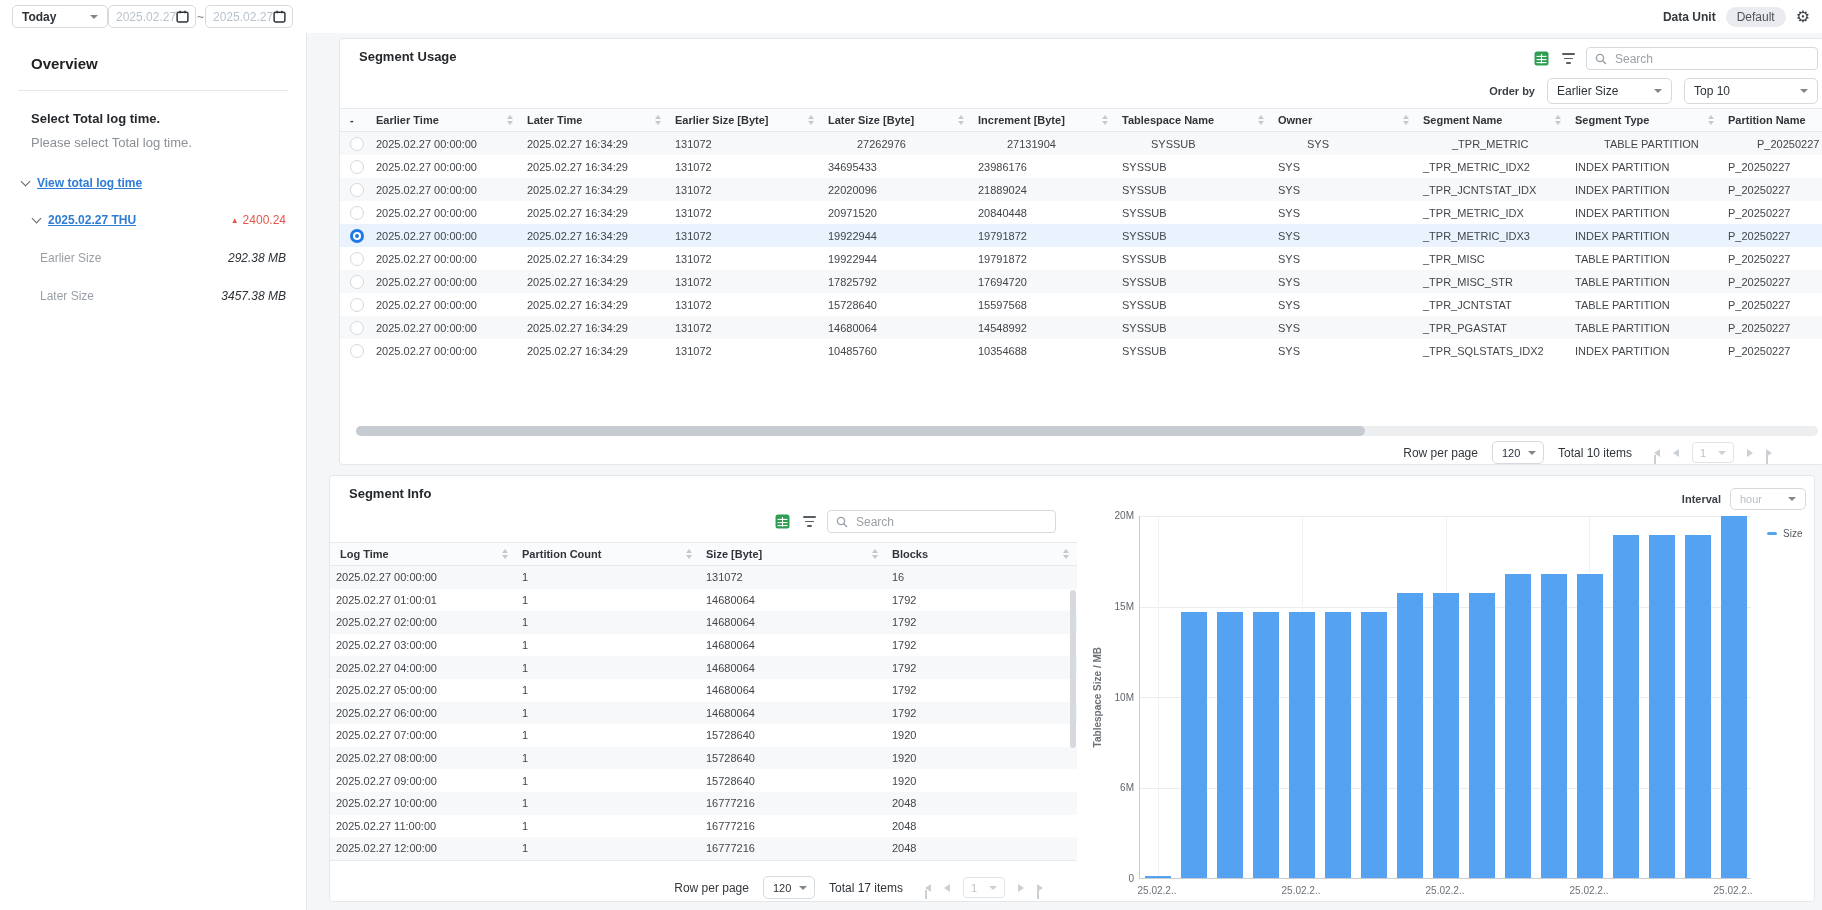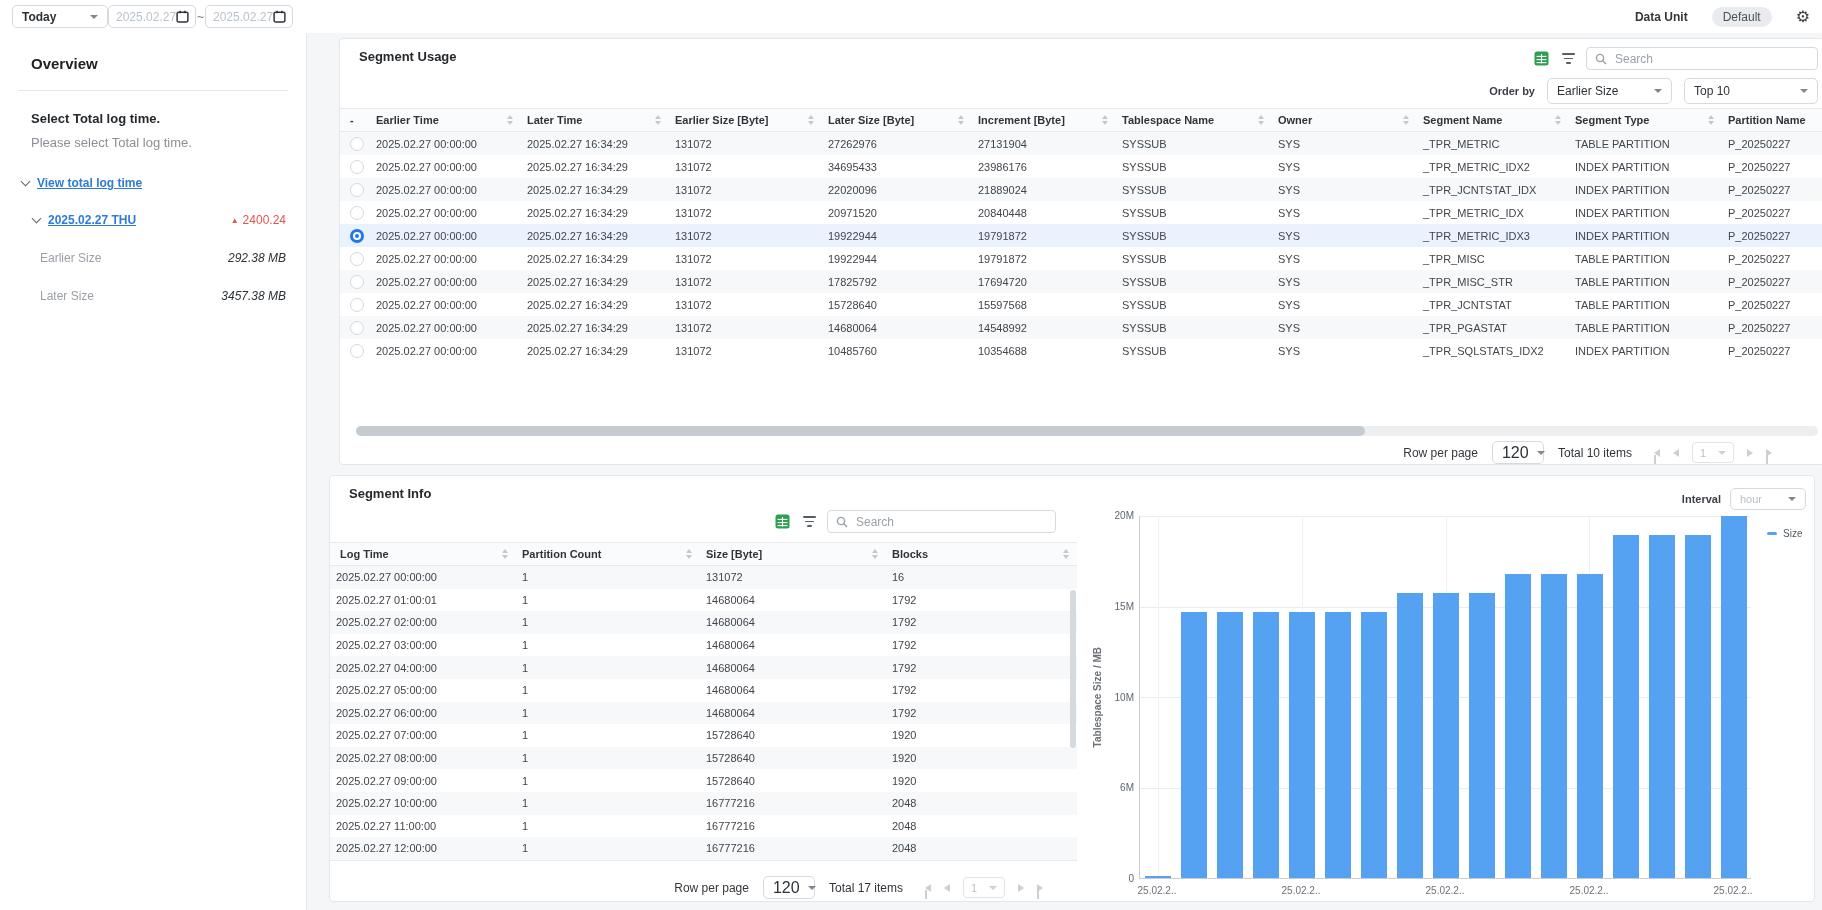--- a/index.html
+++ b/index.html
@@ -16,21 +16,21 @@
   .select { border:1px solid #d6dade; border-radius:5px; height:23px; background:#fff;
     display:flex; align-items:center; padding:0 9px; gap:8px; cursor:pointer; }
   .select .val { font-size:12px; color:#2d3237; font-weight:bold; }
   .caret { width:0; height:0; border-left:4px solid transparent; border-right:4px solid transparent;
     border-top:4px solid #80878e; }
   .preset { width:96px; }
   .dateinput { border:1px solid #d6dade; border-radius:5px; height:23px; width:88px; background:#fff;
     display:flex; align-items:center; justify-content:space-between; padding:0 7px; }
   .dateinput .val { color:#b9c3cd; font-size:12px; }
   .tilde { color:#767c82; margin:0 1px; }
-  .tb-right { margin-left:auto; display:flex; align-items:center; gap:24px; }
+  .tb-right { margin-left:auto; display:flex; align-items:center; gap:10px; }
   .du-label { font-size:12px; font-weight:bold; color:#33383d; }
   .pill { background:#e9ebee; border-radius:10px; padding:3px 11px; font-size:12px; color:#4c5258; }
   .gear { font-size:16px; color:#3c4247; line-height:1; cursor:pointer; }
   
   .sidebar { position:absolute; left:0; top:33px; width:307px; height:877px; background:#fff;
     border-right:1px solid #e5e7ea; }
   .sb-title { font-size:15px; font-weight:bold; color:#222; padding:22px 0 0 31px; }
   .sb-divider { height:1px; background:#e6e8eb; margin:18px 18px 0 18px; }
   .sb-strong { font-size:13px; font-weight:bold; color:#24282c; padding:20px 0 0 31px; }
   .sb-hint { font-size:13px; color:#8a9096; padding:9px 0 0 31px; }
@@ -85,21 +85,21 @@
   #su-body .trow { height:23px; }
   .radio { width:14px; height:14px; border-radius:50%; border:1px solid #d4d8dc; background:#fff; display:inline-block; }
   .radio.on { border:none; background:#1e78e8; position:relative; }
   .radio.on::after { content:""; position:absolute; left:3px; top:3px; width:8px; height:8px; border-radius:50%; background:#fff; }
   .radio.on::before { content:""; position:absolute; left:5px; top:5px; width:4px; height:4px; border-radius:50%; background:#1e78e8; z-index:1; }
   .hscroll { position:absolute; left:16px; top:387px; width:1462px; height:10px; background:#eceef0; border-radius:5px; }
   .hscroll .thumb { width:69%; height:10px; background:#c6cbd1; border-radius:5px; cursor:pointer; }
   
   .pagerow { position:absolute; display:flex; align-items:center; gap:14px; font-size:12px; color:#33383d; }
   #su-page { left:0; top:402px; width:100%; justify-content:flex-end; padding-right:52px; }
-  .rpp-select { width:52px; height:23px; } .rpp-select .val { font-weight:normal; font-size:16px; }
+  .rpp-select { width:52px; height:23px; } .rpp-select .val { font-weight:normal; font-size:11px; }
   .total { font-size:12px; color:#2f343a; }
   .pager { display:flex; align-items:center; gap:13px; margin-left:8px; }
   .tri { width:0; height:0; border-top:4.5px solid transparent; border-bottom:4.5px solid transparent; }
   .tri.l { border-right:6px solid #cbd0d5; } .tri.r { border-left:6px solid #cbd0d5; }
   .pgend { display:flex; align-items:center; gap:1.5px; }
   .pgend .bar { width:1.5px; height:9px; background:#cbd0d5; }
   .page-select { width:42px; height:21px; border:1px solid #e0e4e8; border-radius:4px; display:flex;
     align-items:center; padding:0 7px; gap:8px; color:#bcc2c8; font-size:11px; }
   .page-select .caret { border-top-color:#ccd1d6; margin-left:auto; }
   
@@ -306,21 +306,21 @@
       </div>
     </div>
   <div id="su-body">
       <div class="trow odd">
         <div class="tcell c0" style="width: 30px;">
           <span class="radio"></span>
         </div>
         <div class="tcell" style="width: 151px;">2025.02.27 00:00:00</div>
         <div class="tcell" style="width: 148px;">2025.02.27 16:34:29</div>
         <div class="tcell" style="width: 153px;">131072</div>
-        <div class="tcell" style="width: 150px;">27262976</div>
+        <div class="tcell" style="width: 150px; margin-left: 29px;">27262976</div>
         <div class="tcell" style="width: 144px;">27131904</div>
         <div class="tcell" style="width: 156px;">SYSSUB</div>
         <div class="tcell" style="width: 145px;">SYS</div>
         <div class="tcell" style="width: 152px;">_TPR_METRIC</div>
         <div class="tcell" style="width: 153px;">TABLE PARTITION</div>
         <div class="tcell" style="flex: 1 1 0%;">P_20250227</div>
       </div>
       <div class="trow">
         <div class="tcell c0" style="width: 30px;">
           <span class="radio"></span>

